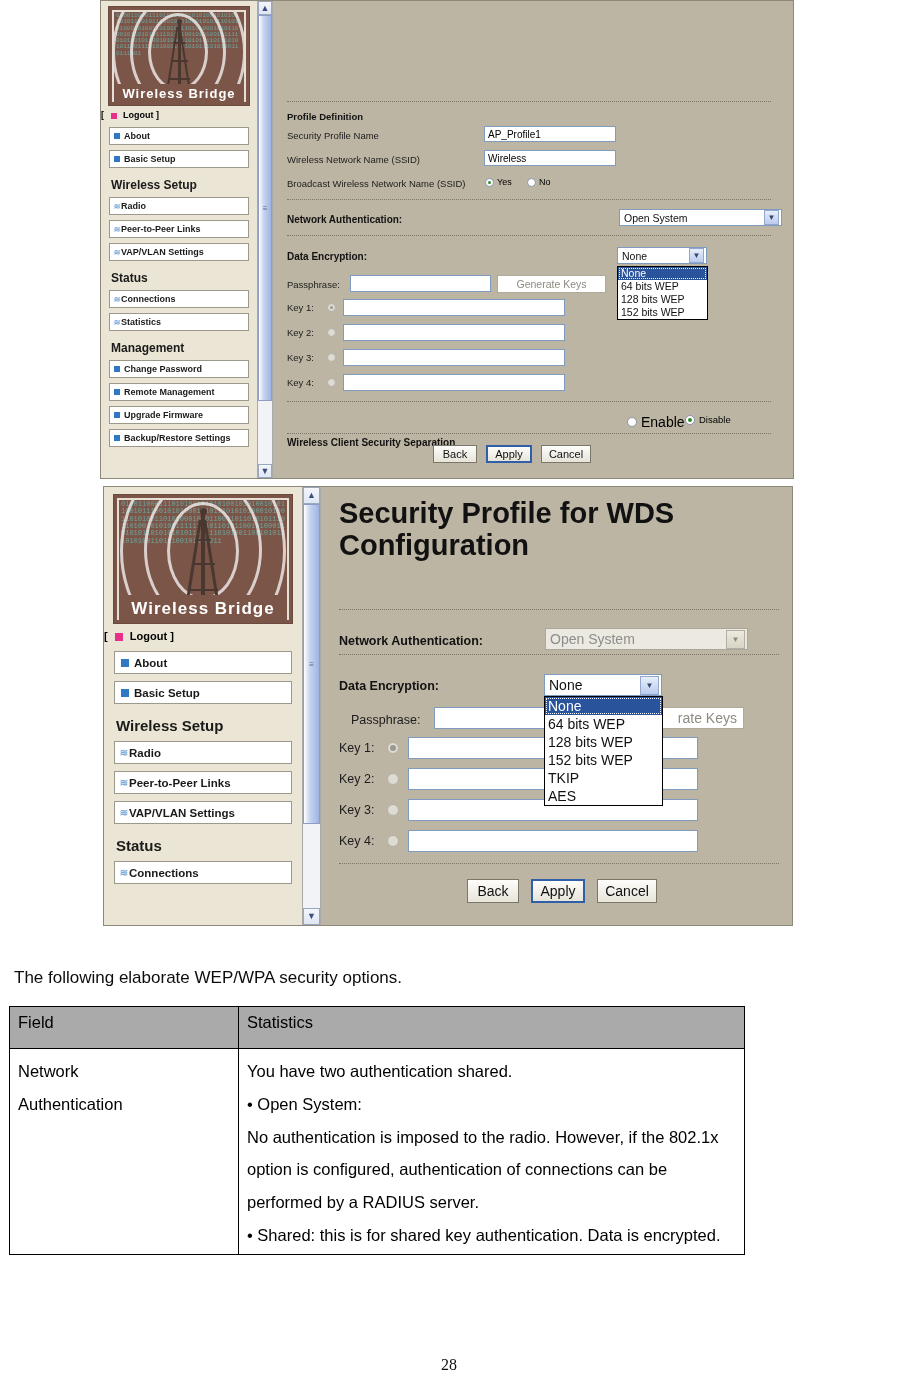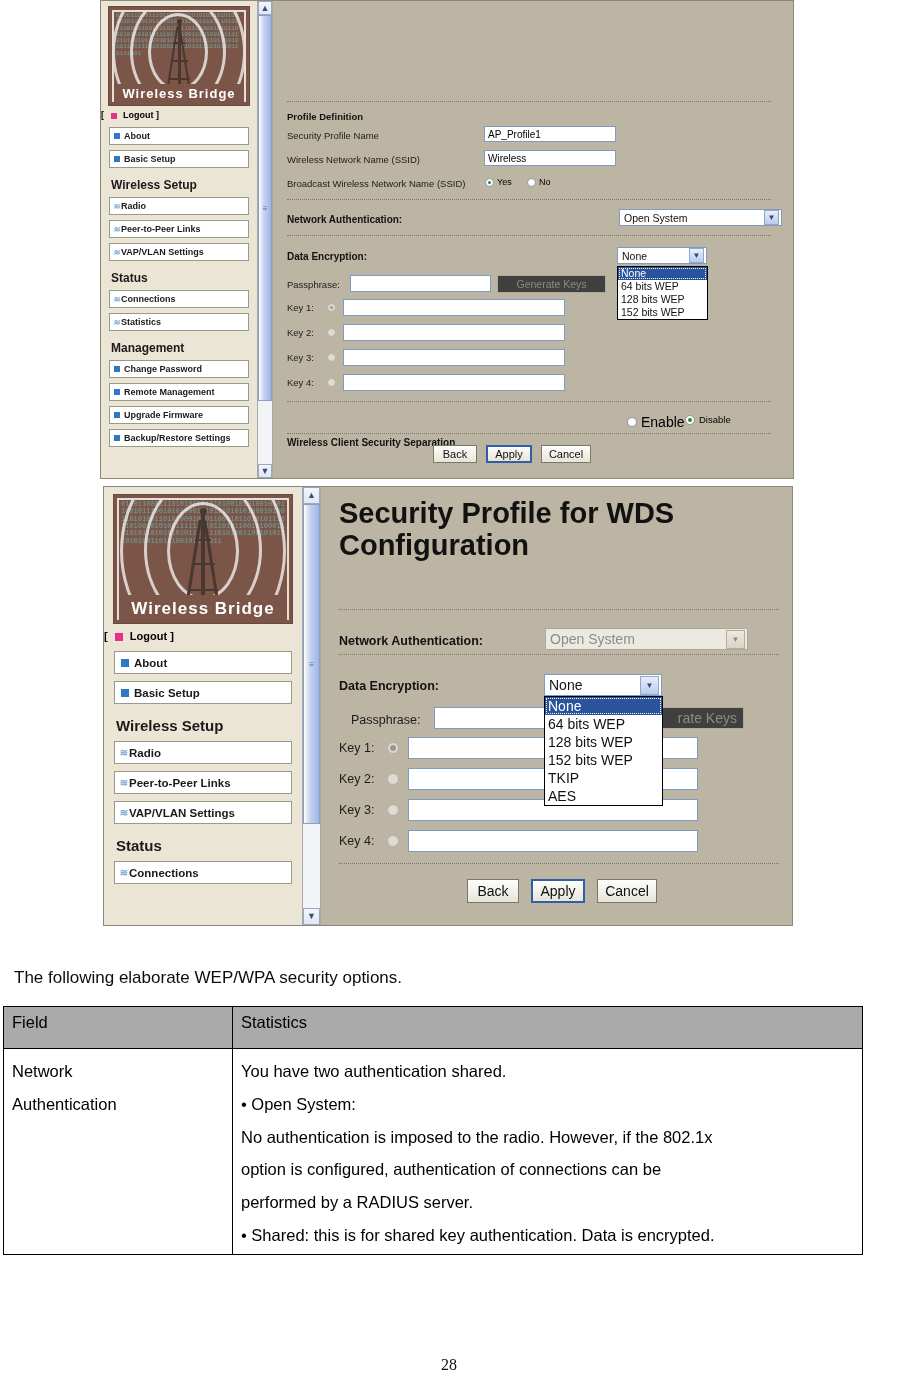--- a/index.html
+++ b/index.html
@@ -260,21 +260,21 @@
     background: linear-gradient(#fdfdfb,#e7e4d9);
     border: 1px solid #7a7668;
     box-sizing: border-box;
     color: #101010;
     display: inline-flex;
     align-items: center;
     justify-content: center;
   }
   .btn.focus { border: 2px solid #2f5fa8; }
   .ghost-btn {
-    background: #404040;
+    background: #ffffff;
     border: 1px solid #b0aa9a;
     box-sizing: border-box;
     color: #8e8a80;
     display: flex;
     align-items: center;
     justify-content: center;
   }
 
   
   .doc-line {
@@ -630,21 +630,21 @@
       <div class="dd-opt" style="font-size:14px;line-height:18px;">128 bits WEP</div>
       <div class="dd-opt" style="font-size:14px;line-height:18px;">152 bits WEP</div>
       <div class="dd-opt" style="font-size:14px;line-height:18px;">TKIP</div>
       <div class="dd-opt" style="font-size:14px;line-height:18px;">AES</div>
     </div>
   </div>
 </div>
 
 <div class="doc-line" style="left:14px; top:968px;">The following elaborate WEP/WPA security options.</div>
 
-<table class="doc-table" style="left:3px; top:1006px; width:860px;">
+<table class="doc-table" style="left:9px; top:1006px; width:736px;">
   <tbody>
       <tr>
     <th style="width:212px;height:29px;">Field</th>
     <th>Statistics</th>
   </tr>
   <tr>
     <td style="padding-top:10px;">
       <div class="cell-lines">
         <p>Network</p>
         <p>Authentication</p>

